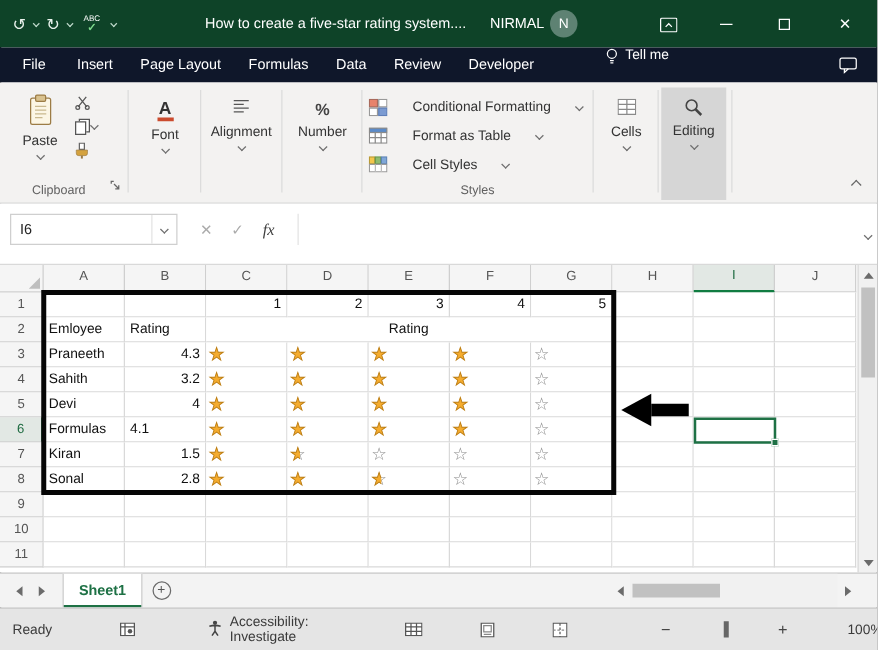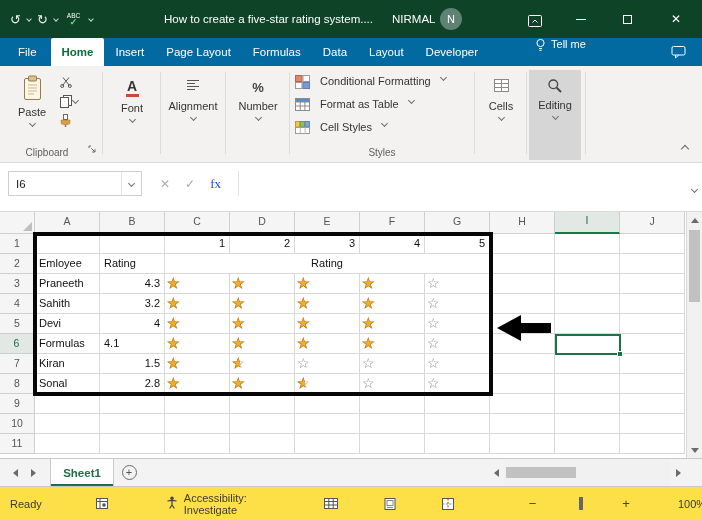--- a/index.html
+++ b/index.html
@@ -18,21 +18,21 @@
 .wtitle{position:absolute;left:164px;top:0;line-height:38px;font-size:11.5px;white-space:nowrap;color:#fff;}
 .uname{position:absolute;left:392px;top:13px;font-size:11.5px;}
 .avatar{position:absolute;left:440px;top:8px;width:22px;height:22px;border-radius:50%;background:#5E8273;display:flex;align-items:center;justify-content:center;font-size:11px;color:#fff;}
 .rdo{position:absolute;left:528px;top:13px;}
 .winbtn{position:absolute;top:0;width:46px;height:38px;display:flex;align-items:center;justify-content:center;font-size:12px;color:#fff;}
 .winbtn.min{left:558px}.winbtn.max{left:604px}.winbtn.close{left:650px;width:52px;}
 .minbar{width:10px;height:1px;background:#fff;display:inline-block;}
 .maxbox{width:9px;height:9px;border:1px solid #fff;display:inline-block;}
 
 
-.tabrow{position:absolute;left:0;top:38px;width:702px;height:28px;background:#0369a1;display:flex;align-items:stretch;}
+.tabrow{position:absolute;left:0;top:38px;width:702px;height:28px;background:#0f172a;display:flex;align-items:stretch;}
 .mtab{color:#fff;font-size:11.5px;padding:0 11px;display:flex;align-items:center;white-space:nowrap;}
 .mtab.file{padding:0 14px;margin-left:4px;}
 .mtab.active{background:#fff;color:#0E6B35;font-weight:600;border-radius:2px 2px 0 0;}
 .mtabs{display:flex;align-items:stretch;}
 .tellme{display:flex;align-items:flex-start;gap:5px;color:#fff;font-size:11px;margin-left:46px;}
 .commenticon{margin-left:auto;margin-right:16px;display:flex;align-items:center;}
 
 
 .ribbon{position:absolute;left:0;top:66px;width:702px;height:97px;background:#F3F2F1;border-bottom:1px solid #D8D8D8;}
 .gsep{position:absolute;top:6px;width:1px;height:82px;background:#DCDCDC;}
@@ -40,35 +40,35 @@
 .sbtn{position:absolute;left:60px;display:flex;align-items:center;gap:3px;}
 .copyic{position:relative;width:10px;height:11px;display:inline-block;z-index:0;}
 .copyic::before{content:'';position:absolute;left:0;top:2px;width:7px;height:9px;border:1px solid #555;background:#fff;}
 .copyic::after{content:'';position:absolute;left:3px;top:0;width:7px;height:9px;border:1px solid #555;background:#fff;z-index:-1;}
 .vbtn{position:absolute;top:5px;height:86px;display:flex;flex-direction:column;align-items:center;gap:3px;padding-top:8px;font-size:11px;color:#333;}
 .vbtn.editing{background:#D6D6D6;top:4px;height:90px;}
 .fonticon{display:flex;flex-direction:column;align-items:center;height:20px;}
 .fonticon b{font-size:14px;line-height:15px;color:#333;}
 .fonticon i{width:13px;height:3px;background:#CB4B2E;}
 .numic{font-size:13px;font-weight:700;color:#444;line-height:18px;}
-.stylerow{position:absolute;left:294px;width:178px;height:21px;display:flex;align-items:flex-start;gap:10px;font-size:11px;color:#333;}
+.stylerow{position:absolute;left:294px;width:178px;height:21px;display:flex;align-items:center;gap:20px;font-size:11px;color:#333;}
 .stylerow .ic{width:16px;display:flex;justify-content:center;}
 .glabel{position:absolute;bottom:4px;font-size:10px;color:#606060;text-align:center;margin-top:40px;}
 .launcher{position:absolute;left:88px;bottom:4px;}
 .ribcol{position:absolute;right:14px;bottom:6px;}
 .cup{display:inline-block;width:6px;height:6px;border-left:1.4px solid #666;border-top:1.4px solid #666;transform:rotate(45deg);}
 
 
 .fbar{position:absolute;left:0;top:163px;width:702px;height:49px;background:#fff;border-bottom:1px solid #D9D9D9;}
 .namebox{position:absolute;left:8px;top:8px;width:134px;height:25px;border:1px solid #CFCFCF;display:flex;align-items:center;font-size:11.5px;color:#222;padding-left:7px;}
 .nbcar{margin-left:auto;width:20px;height:100%;display:flex;align-items:center;justify-content:center;border-left:1px solid #E4E4E4;}
 .fbtns{position:absolute;left:160px;top:8px;height:25px;display:flex;align-items:center;gap:15px;}
 .fbx{color:#ABABAB;font-size:12px;}
 .fbc{color:#ABABAB;font-size:12px;}
-.fxl{font-family:"Liberation Serif",serif;font-size:13px;color:#1d4ed8;}
+.fxl{font-style:italic;font-family:"Liberation Serif",serif;font-size:13px;color:#404040;}
 .finput{position:absolute;left:238px;top:8px;width:440px;height:25px;border-left:1px solid #E4E4E4;}
 .fexp{position:absolute;right:5px;top:15px;}
 
 
 .gridwrap{position:absolute;left:0;top:212px;width:686px;height:246px;background:#fff;overflow:hidden;}
 .grid{display:grid;grid-template-columns:35px repeat(10,65px);grid-template-rows:22px repeat(11,20px);}
 .cell{border-right:1px solid #D9D9D9;border-bottom:1px solid #D9D9D9;font-size:11px;line-height:19px;padding:0 4px;white-space:nowrap;overflow:hidden;background:#fff;color:#111;}
 .hdr{background:#F5F5F5;color:#555;text-align:center;font-size:10.5px;border-color:#CFCFCF;padding:0 2px;}
 .colhdr.sel{background:#E2E8E4;color:#1E6B41;border-bottom:2px solid #107C41;line-height:17px;}
 .rowhdr.sel{background:#E2E8E4;color:#1E6B41;border-right:2px solid #107C41;}
@@ -105,21 +105,21 @@
 .sheettab{width:64px;margin-left:8px;display:flex;align-items:center;justify-content:center;color:#1E7145;font-weight:700;background:#fff;border-left:1px solid #C9C9C9;border-right:1px solid #C9C9C9;position:relative;}
 .sheettab::after{content:'';position:absolute;left:0;right:0;bottom:0;height:2px;background:#1E7145;}
 .addsheet{width:30px;display:flex;align-items:center;justify-content:center;}
 .pluscirc{width:15px;height:15px;border:1px solid #6b6b6b;border-radius:50%;display:flex;align-items:center;justify-content:center;font-size:11px;color:#555;line-height:1;}
 .hscroll{position:absolute;left:488px;top:0;height:27px;width:198px;display:flex;align-items:center;}
 .hbtn{width:16px;height:100%;display:flex;align-items:center;justify-content:center;}
 .htrack{flex:1;height:100%;position:relative;background:#F1F1F1;}
 .hthumb{position:absolute;left:2px;top:8px;height:11px;width:70px;background:#C1C1C1;display:block;}
 
 
-.statusbar{position:absolute;left:0;top:486px;width:702px;height:34px;background:#fde047;border-top:1px solid #C8C8C8;display:flex;align-items:center;font-size:11px;color:#3a3a3a;gap:36px;}
+.statusbar{position:absolute;left:0;top:486px;width:702px;height:34px;background:#e5e5e5;border-top:1px solid #C8C8C8;display:flex;align-items:center;font-size:11px;color:#3a3a3a;gap:36px;}
 .ready{margin-left:10px;}
 .macroic{margin-left:18px;display:flex;align-items:center;}
 .accwrap{margin-left:22px;display:flex;align-items:center;gap:6px;}
 .spacer{flex:1;}
 .viewic{margin:0 5px;display:flex;align-items:center;}
 .zoomout{margin-left:34px;font-size:13px;color:#444;}
 .ztrack{width:78px;height:2px;background:#8a8a8a;position:relative;margin:0 7px;}
 .zthumb{position:absolute;left:52%;top:-6px;width:4px;height:13px;background:#666;display:block;}
 .zoomin{font-size:13px;color:#444;}
 .zlvl{margin:0 10px 0 12px;width:34px;text-align:right;}
@@ -155,26 +155,25 @@
       </div>
     <div class="winbtn max">
         <span class="maxbox"></span>
       </div>
     <div class="winbtn close">✕</div>
   </div>
 
   <div class="tabrow">
     <div class="mtab file">File</div>
     <div class="mtabs">
-        <div class="mtab active">Home</div>
         <div class="mtab">Insert</div>
         <div class="mtab">Page Layout</div>
         <div class="mtab">Formulas</div>
         <div class="mtab">Data</div>
-        <div class="mtab">Layout</div>
+        <div class="mtab">Review</div>
         <div class="mtab">Developer</div>
       </div>
     <div class="tellme">
       <span><svg width="11" height="14" viewBox="0 0 11 14">
             <circle cx="5.5" cy="5" r="3.6" fill="none" stroke="#fff"></circle>
             <path d="M4 10.5 h3 M4.3 12.3 h2.4" stroke="#fff" fill="none"></path>
           </svg></span>
       <span>Tell me</span>
     </div>
     <span class="commenticon">

